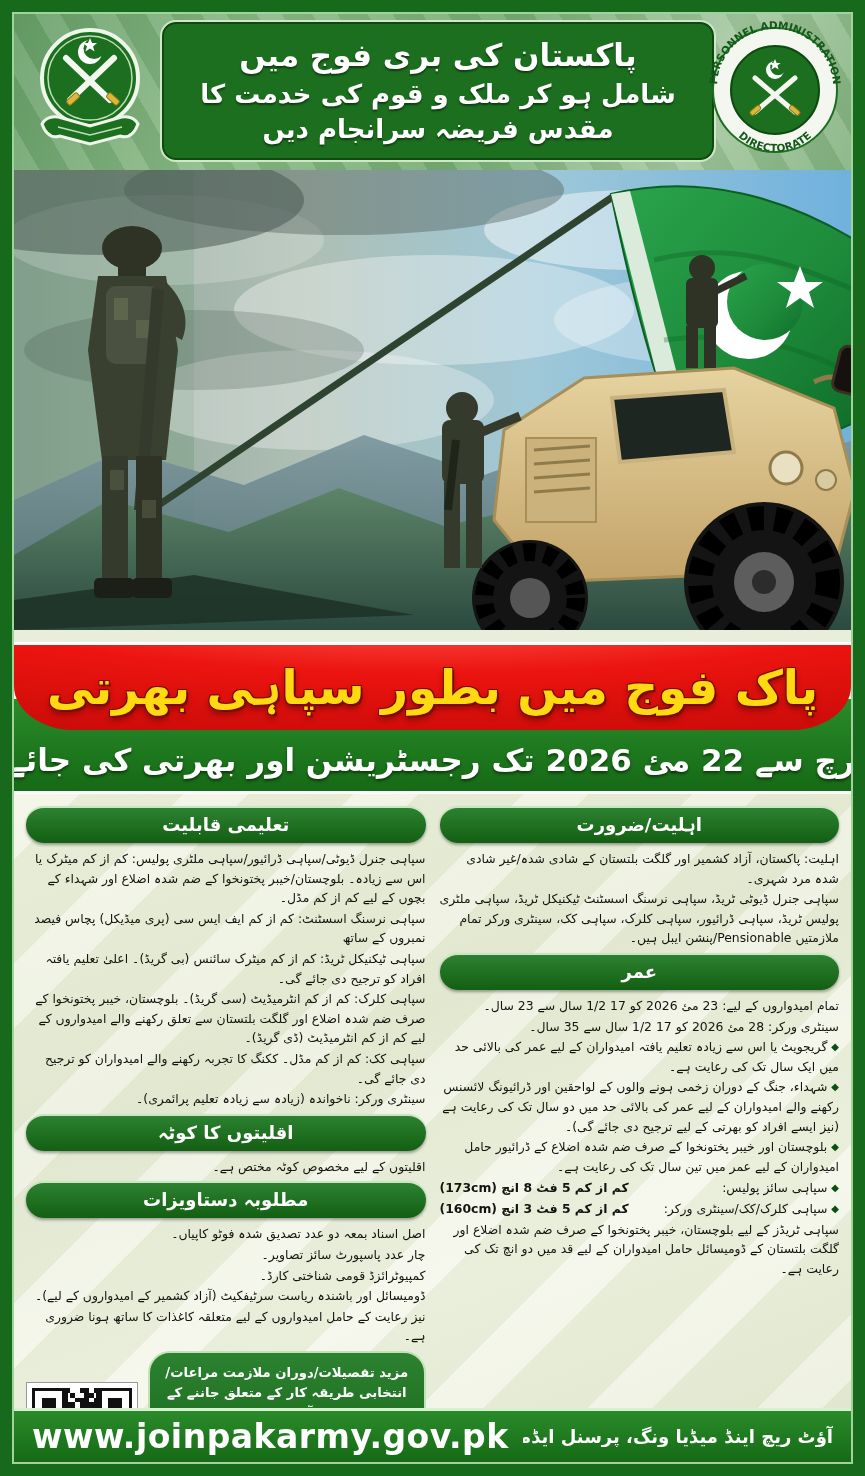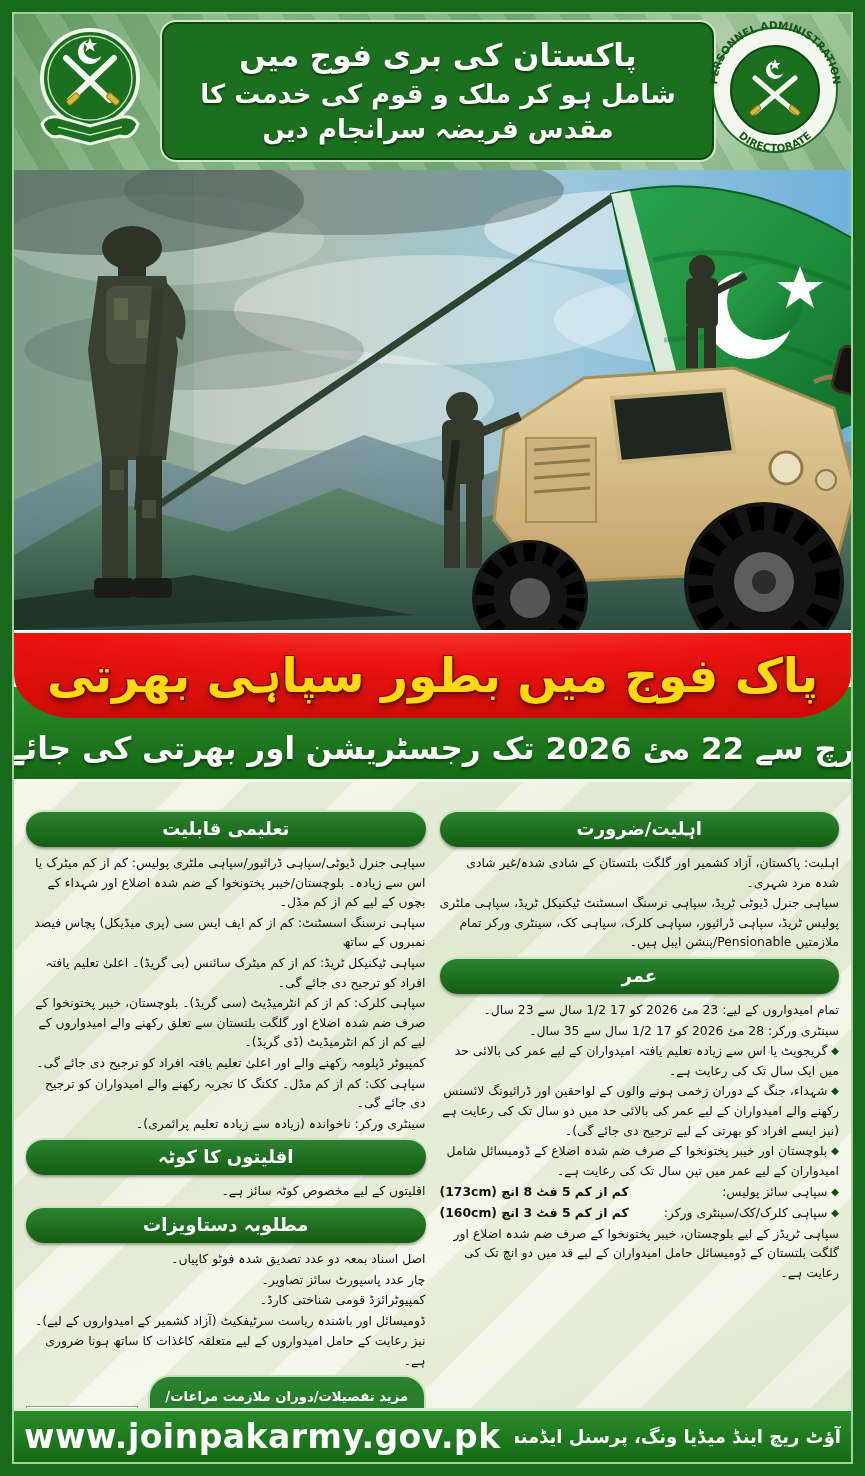--- a/index.html
+++ b/index.html
@@ -22,32 +22,32 @@
   .logo-army{left:14px;top:10px;}
   .logo-pad{right:10px;top:6px;}
 
   
   .hero{height:460px;flex:0 0 auto;position:relative;}
   .hero svg{display:block;}
 
   
   .ribbon{height:88px;flex:0 0 auto;background:radial-gradient(120% 160% at 50% -40%,#ff5a4d 0%,#ec1410 45%,#c80b08 100%);
       border-top:3px solid #fff;border-radius:0 0 60px 60px/0 0 44px 44px;display:flex;align-items:center;justify-content:center;
-      position:relative;z-index:2;}
+      position:relative;z-index:2;margin-top:12px;}
   .ribbon-text{color:#ffd912;font-weight:bold;font-size:47px;direction:rtl;white-space:nowrap;
       text-shadow:2px 2px 0 #7c0a00,-1px -1px 0 #7c0a00,1px -1px 0 #7c0a00,-1px 1px 0 #7c0a00,0 4px 6px rgba(0,0,0,.4);}
 
   
   .dateband{height:64px;flex:0 0 auto;background:linear-gradient(#2a8b2a,#156a15);border-top:3px solid #fff;
       border-bottom:3px solid #fff;display:flex;align-items:center;justify-content:center;margin-top:-34px;padding-top:30px;
       height:98px;position:relative;z-index:1;}
   .date-text{color:#fff;font-weight:bold;font-size:31px;direction:rtl;white-space:nowrap;text-shadow:0 2px 3px rgba(0,0,0,.5);}
 
   
-  .content{flex:1 1 auto;position:relative;overflow:hidden;padding:24px 12px 4px 12px;
+  .content{flex:1 1 auto;position:relative;overflow:hidden;padding:8px 12px 4px 12px;
       background:linear-gradient(160deg,#eef2df 0%,#e7ecd6 40%,#f2f5e6 70%,#e6ebd4 100%);}
   .content::before{content:"";position:absolute;inset:0;
       background:repeating-linear-gradient(135deg,rgba(255,255,255,.30) 0 46px,rgba(210,220,190,.25) 46px 120px);pointer-events:none;}
   .cols{position:relative;display:flex;gap:14px;height:100%;}
   .col{flex:1 1 50%;display:flex;flex-direction:column;}
   .secbar{background:linear-gradient(#2c8230,#135f13);border-top:2px solid #c8e6c2;border-radius:18px;
       color:#fff;text-align:center;font-weight:bold;font-size:18px;direction:rtl;padding:6px 10px 8px;margin:4px 0 6px;
       box-shadow:0 2px 3px rgba(0,0,0,.35);}
   .txt{direction:rtl;color:#14140f;font-size:12.4px;line-height:1.58;}
   .txt .line{margin-bottom:1px;}
@@ -55,21 +55,21 @@
   .hrow{display:flex;justify-content:space-between;direction:rtl;gap:8px;}
   .hrow .hv{white-space:nowrap;font-weight:bold;}
   .bold-seg{font-weight:bold;}
   .qrrow{display:flex;align-items:flex-end;gap:10px;margin-top:4px;}
   .qrbox{flex:0 0 auto;background:#fff;padding:5px;border:1px solid #999;}
   .infobox{flex:1 1 auto;background:linear-gradient(#2c8230,#135f13);border:2px solid #bfe3b4;border-radius:22px;
       color:#fff;direction:rtl;text-align:center;font-size:13.2px;line-height:1.55;padding:10px 12px;font-weight:bold;}
 
   
   .footer{height:54px;flex:0 0 auto;background:linear-gradient(#2a8b2a,#156a15);border-top:3px solid #d8f0d0;
-      display:flex;align-items:center;padding:0 10px;gap:14px;}
+      display:flex;align-items:center;padding:0 18px;gap:14px;}
   .footer-url{color:#fff;font-weight:bold;font-size:33px;letter-spacing:.5px;text-decoration:none;white-space:nowrap;}
   .footer-dept{color:#fff;font-size:18px;font-weight:bold;direction:rtl;white-space:nowrap;overflow:hidden;}
 </style>
 </head>
 <body>
 
 <div class="poster">
   <div class="inner">
 
     <div class="hdr">
@@ -270,28 +270,27 @@
     <div class="content">
       <div class="cols">
 
         <div class="col">
           <div class="secbar">تعلیمی قابلیت</div>
           <div class="txt">
             <div class="line">سپاہی جنرل ڈیوٹی/سپاہی ڈرائیور/سپاہی ملٹری پولیس: کم از کم میٹرک یا اس سے زیادہ۔ بلوچستان/خیبر پختونخوا کے ضم شدہ اضلاع اور شہداء کے بچوں کے لیے کم از کم مڈل۔</div>
             <div class="line">سپاہی نرسنگ اسسٹنٹ: کم از کم ایف ایس سی (پری میڈیکل) پچاس فیصد نمبروں کے ساتھ</div>
             <div class="line">سپاہی ٹیکنیکل ٹریڈ: کم از کم میٹرک سائنس (بی گریڈ)۔ اعلیٰ تعلیم یافتہ افراد کو ترجیح دی جائے گی۔</div>
             <div class="line">سپاہی کلرک: کم از کم انٹرمیڈیٹ (سی گریڈ)۔ بلوچستان، خیبر پختونخوا کے صرف ضم شدہ اضلاع اور گلگت بلتستان سے تعلق رکھنے والے امیدواروں کے لیے کم از کم انٹرمیڈیٹ (ڈی گریڈ)۔</div>
-            <div class="line">کمپیوٹر ڈپلومہ رکھنے والے اور اعلیٰ تعلیم یافتہ افراد کو ترجیح دی جائے گی۔</div>
             <div class="line">سپاہی کک: کم از کم مڈل۔ ککنگ کا تجربہ رکھنے والے امیدواران کو ترجیح دی جائے گی۔</div>
             <div class="line">سینٹری ورکر: ناخواندہ (زیادہ سے زیادہ تعلیم پرائمری)۔</div>
           </div>
 
           <div class="secbar">اقلیتوں کا کوٹہ</div>
           <div class="txt">
-            <div class="line">اقلیتوں کے لیے مخصوص کوٹہ سائز ہے۔</div>
+            <div class="line">اقلیتوں کے لیے مخصوص کوٹہ مختص ہے۔</div>
           </div>
 
           <div class="secbar">مطلوبہ دستاویزات</div>
           <div class="txt">
             <div class="line">اصل اسناد بمعہ دو عدد تصدیق شدہ فوٹو کاپیاں۔</div>
             <div class="line">چار عدد پاسپورٹ سائز تصاویر۔</div>
             <div class="line">کمپیوٹرائزڈ قومی شناختی کارڈ۔</div>
             <div class="line">ڈومیسائل اور باشندہ ریاست سرٹیفکیٹ (آزاد کشمیر کے امیدواروں کے لیے)۔</div>
             <div class="line">نیز رعایت کے حامل امیدواروں کے لیے متعلقہ کاغذات کا ساتھ ہونا ضروری ہے۔</div>
           </div>
@@ -486,21 +485,21 @@
             <div class="line">اہلیت: پاکستان، آزاد کشمیر اور گلگت بلتستان کے شادی شدہ/غیر شادی شدہ مرد شہری۔</div>
             <div class="line">سپاہی جنرل ڈیوٹی ٹریڈ، سپاہی نرسنگ اسسٹنٹ ٹیکنیکل ٹریڈ، سپاہی ملٹری پولیس ٹریڈ، سپاہی ڈرائیور، سپاہی کلرک، سپاہی کک، سینٹری ورکر تمام ملازمتیں Pensionable/پنشن ایبل ہیں۔</div>
           </div>
 
           <div class="secbar">عمر</div>
           <div class="txt">
             <div class="line">تمام امیدواروں کے لیے: 23 مئ 2026 کو 17 1/2 سال سے 23 سال۔</div>
             <div class="line">سینٹری ورکر: 28 مئ 2026 کو 17 1/2 سال سے 35 سال۔</div>
             <div class="line"><span class="blt">◆</span><span>گریجویٹ یا اس سے زیادہ تعلیم یافتہ امیدواران کے لیے عمر کی بالائی حد میں ایک سال تک کی رعایت ہے۔</span></div>
             <div class="line"><span class="blt">◆</span><span>شہداء، جنگ کے دوران زخمی ہونے والوں کے لواحقین اور ڈرائیونگ لائسنس رکھنے والے امیدواران کے لیے عمر کی بالائی حد میں دو سال تک کی رعایت ہے (نیز ایسے افراد کو بھرتی کے لیے ترجیح دی جائے گی)۔</span></div>
-            <div class="line"><span class="blt">◆</span><span>بلوچستان اور خیبر پختونخوا کے صرف ضم شدہ اضلاع کے ڈومیسائل شامل امیدواران کے لیے عمر میں تین سال تک کی رعایت ہے۔</span></div>
+            <div class="line"><span class="blt">◆</span><span>بلوچستان اور خیبر پختونخوا کے صرف ضم شدہ اضلاع کے ڈرائیور حامل امیدواران کے لیے عمر میں تین سال تک کی رعایت ہے۔</span></div>
           </div>
 
           <div class="txt">
             <div class="line hrow">
             </div>
             <div class="line hrow">
               <span><span class="blt">◆</span><span>سپاہی سائز پولیس:</span></span>
               <span class="hv">کم از کم 5 فٹ 8 انچ (173cm)</span>
             </div>
             <div class="line hrow">

